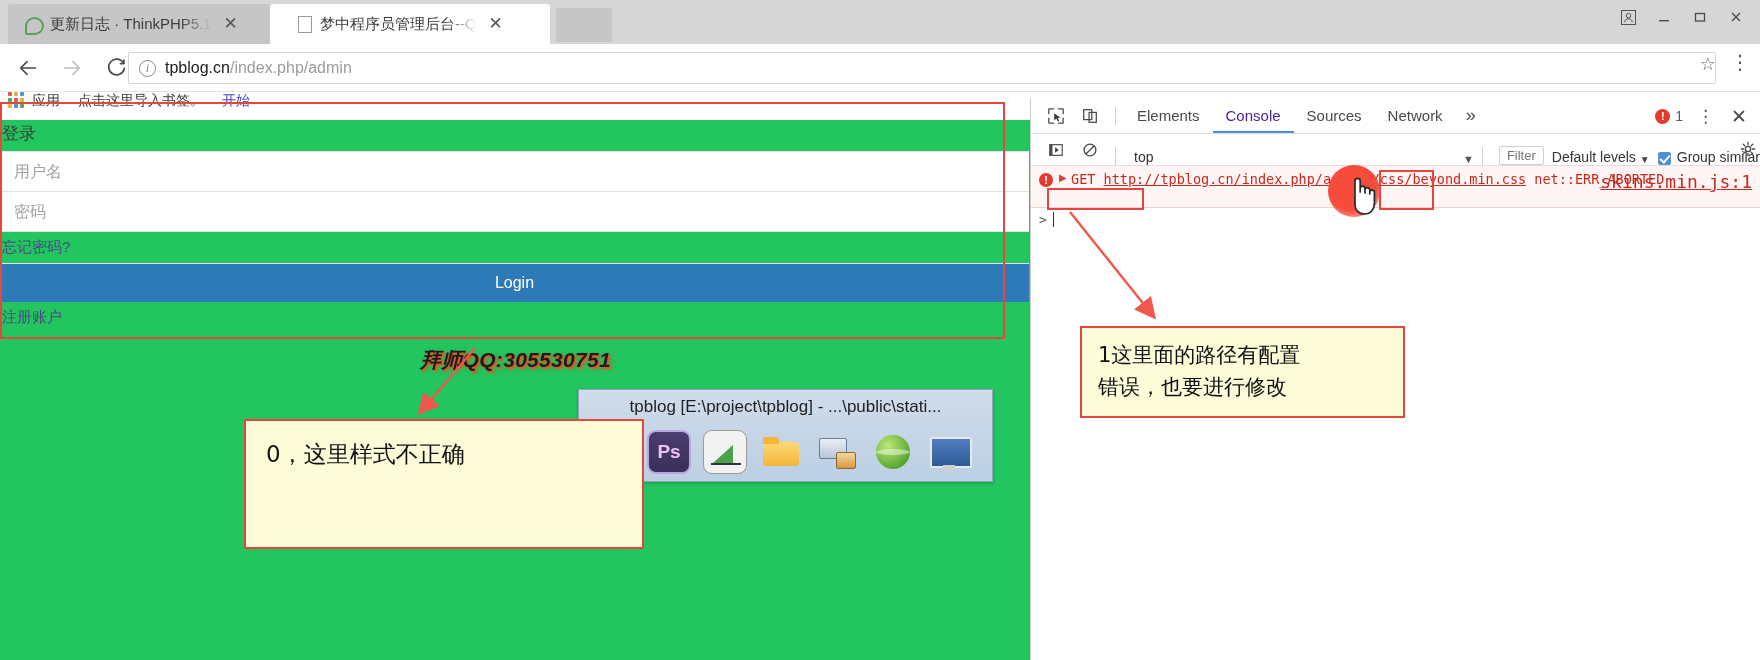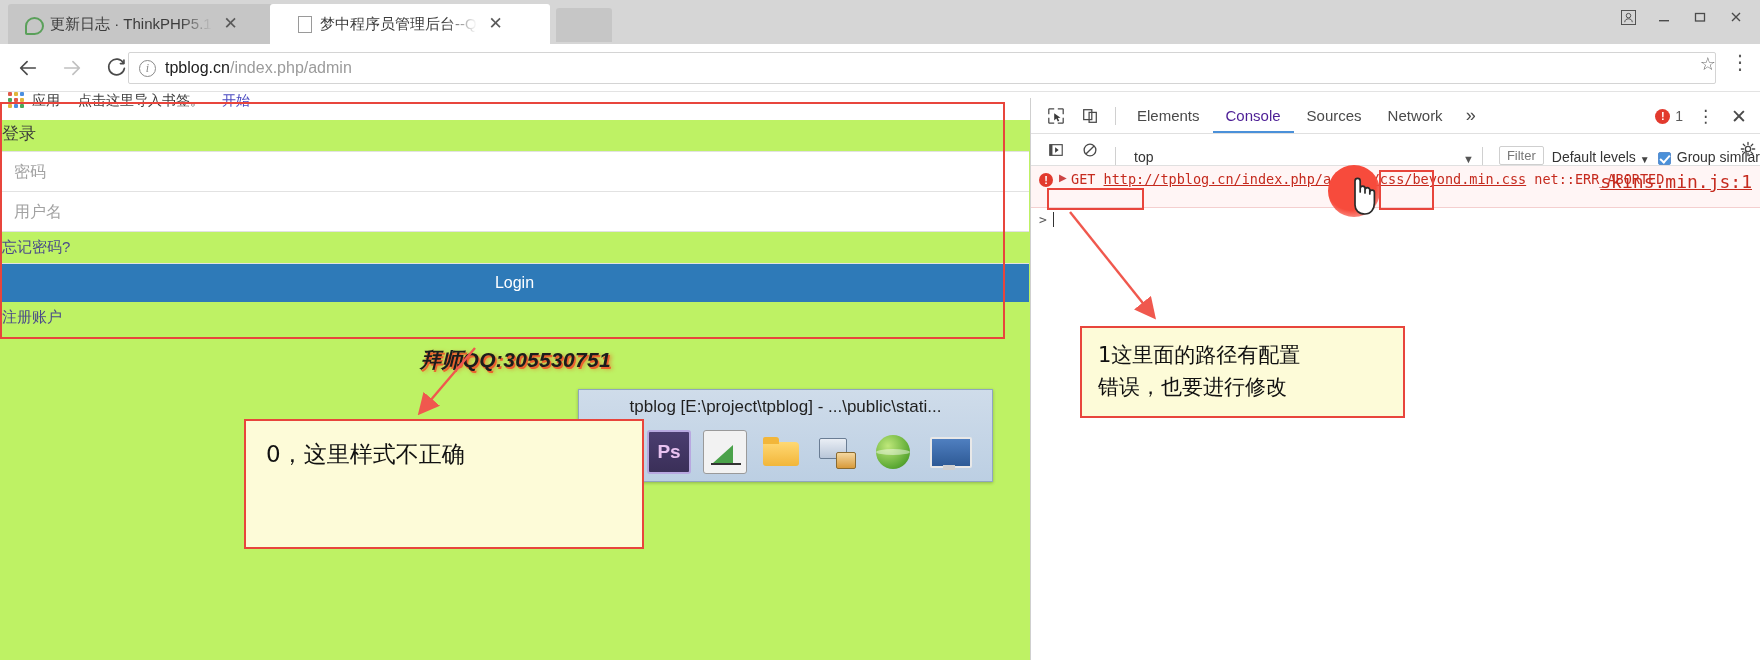--- a/index.html
+++ b/index.html
@@ -95,21 +95,21 @@
   }
   .apps-grid { width:16px; height:16px; display:grid; grid-template-columns:repeat(3,4px);
                grid-template-rows:repeat(3,4px); gap:2px; margin-right:8px; }
   .apps-grid i { display:block; width:4px; height:4px; border-radius:1px; }
   .bm-item { margin-right:18px; white-space:nowrap; }
   .bm-item.link { color:#4a4ac0; }
 
   
   .page {
     position:absolute; left:0; top:120px; width:1198px; height:540px;
-    background:#bef264; overflow:hidden;
+    background:#22c55e; overflow:hidden;
   }
   .login-wrap { position:absolute; left:0; top:0; width:1029px; }
   .login-title {
     height:32px; line-height:28px; padding-left:2px;
     font-size:17px; color:#3a3a3a;
     border-bottom:1px solid #e2e2e2;
   }
   .field {
     height:40px; line-height:40px; padding-left:14px;
     font-size:16px; color:#a2a2a2;
@@ -236,21 +236,21 @@
     position:absolute; left:578px; top:389px; width:415px; height:93px;
     background:linear-gradient(#cfdcea,#bccfe3);
     border:1px solid #8fa6bf;
     box-shadow:0 1px 3px rgba(0,0,0,.25);
   }
   .ide-title {
     height:34px; line-height:34px; text-align:center;
     font-size:17px; color:#1f1f1f; white-space:nowrap; overflow:hidden;
   }
   .ide-icons { display:flex; align-items:center; gap:12px; padding:0 12px; height:56px; }
-  .ic { width:44px; height:44px; position:relative; flex:none; border-radius:3px; }
+  .ic { width:44px; height:44px; position:relative; flex:none; border-radius:9px; }
   .ic.sel { background:#dfe8d8; border:1px solid #bcd0b0; }
 
   .ic-chrome::before{
     content:""; position:absolute; left:50%; top:50%; transform:translate(-50%,-50%);
     width:34px; height:34px; border-radius:50%;
     background:conic-gradient(#e9c000 0 33%, #3bA255 0 66%, #e04a3a 0 100%);
   }
   .ic-chrome::after{
     content:""; position:absolute; left:50%; top:50%; transform:translate(-50%,-50%);
     width:15px; height:15px; border-radius:50%; background:#dfe8f5; border:2px solid #fff;
@@ -394,22 +394,22 @@
         <i style="background:#4aa85a"></i>
     </div>
     <span class="bm-item">应用</span>
     <span class="bm-item">点击这里导入书签。</span>
     <span class="bm-item link">开始</span>
   </div>
 
   <div class="page">
     <div class="login-wrap">
       <div class="login-title">登录</div>
+      <div class="field">用户名</div>
       <div class="field">密码</div>
-      <div class="field">用户名</div>
       <div class="forgot">忘记密码?</div>
       <div class="login-btn">Login</div>
       <div class="register">注册账户</div>
       <div class="qq-line">拜师QQ:305530751</div>
     </div>
   </div>
 
   <div class="devtools">
 
     <div class="dt-tabbar">

